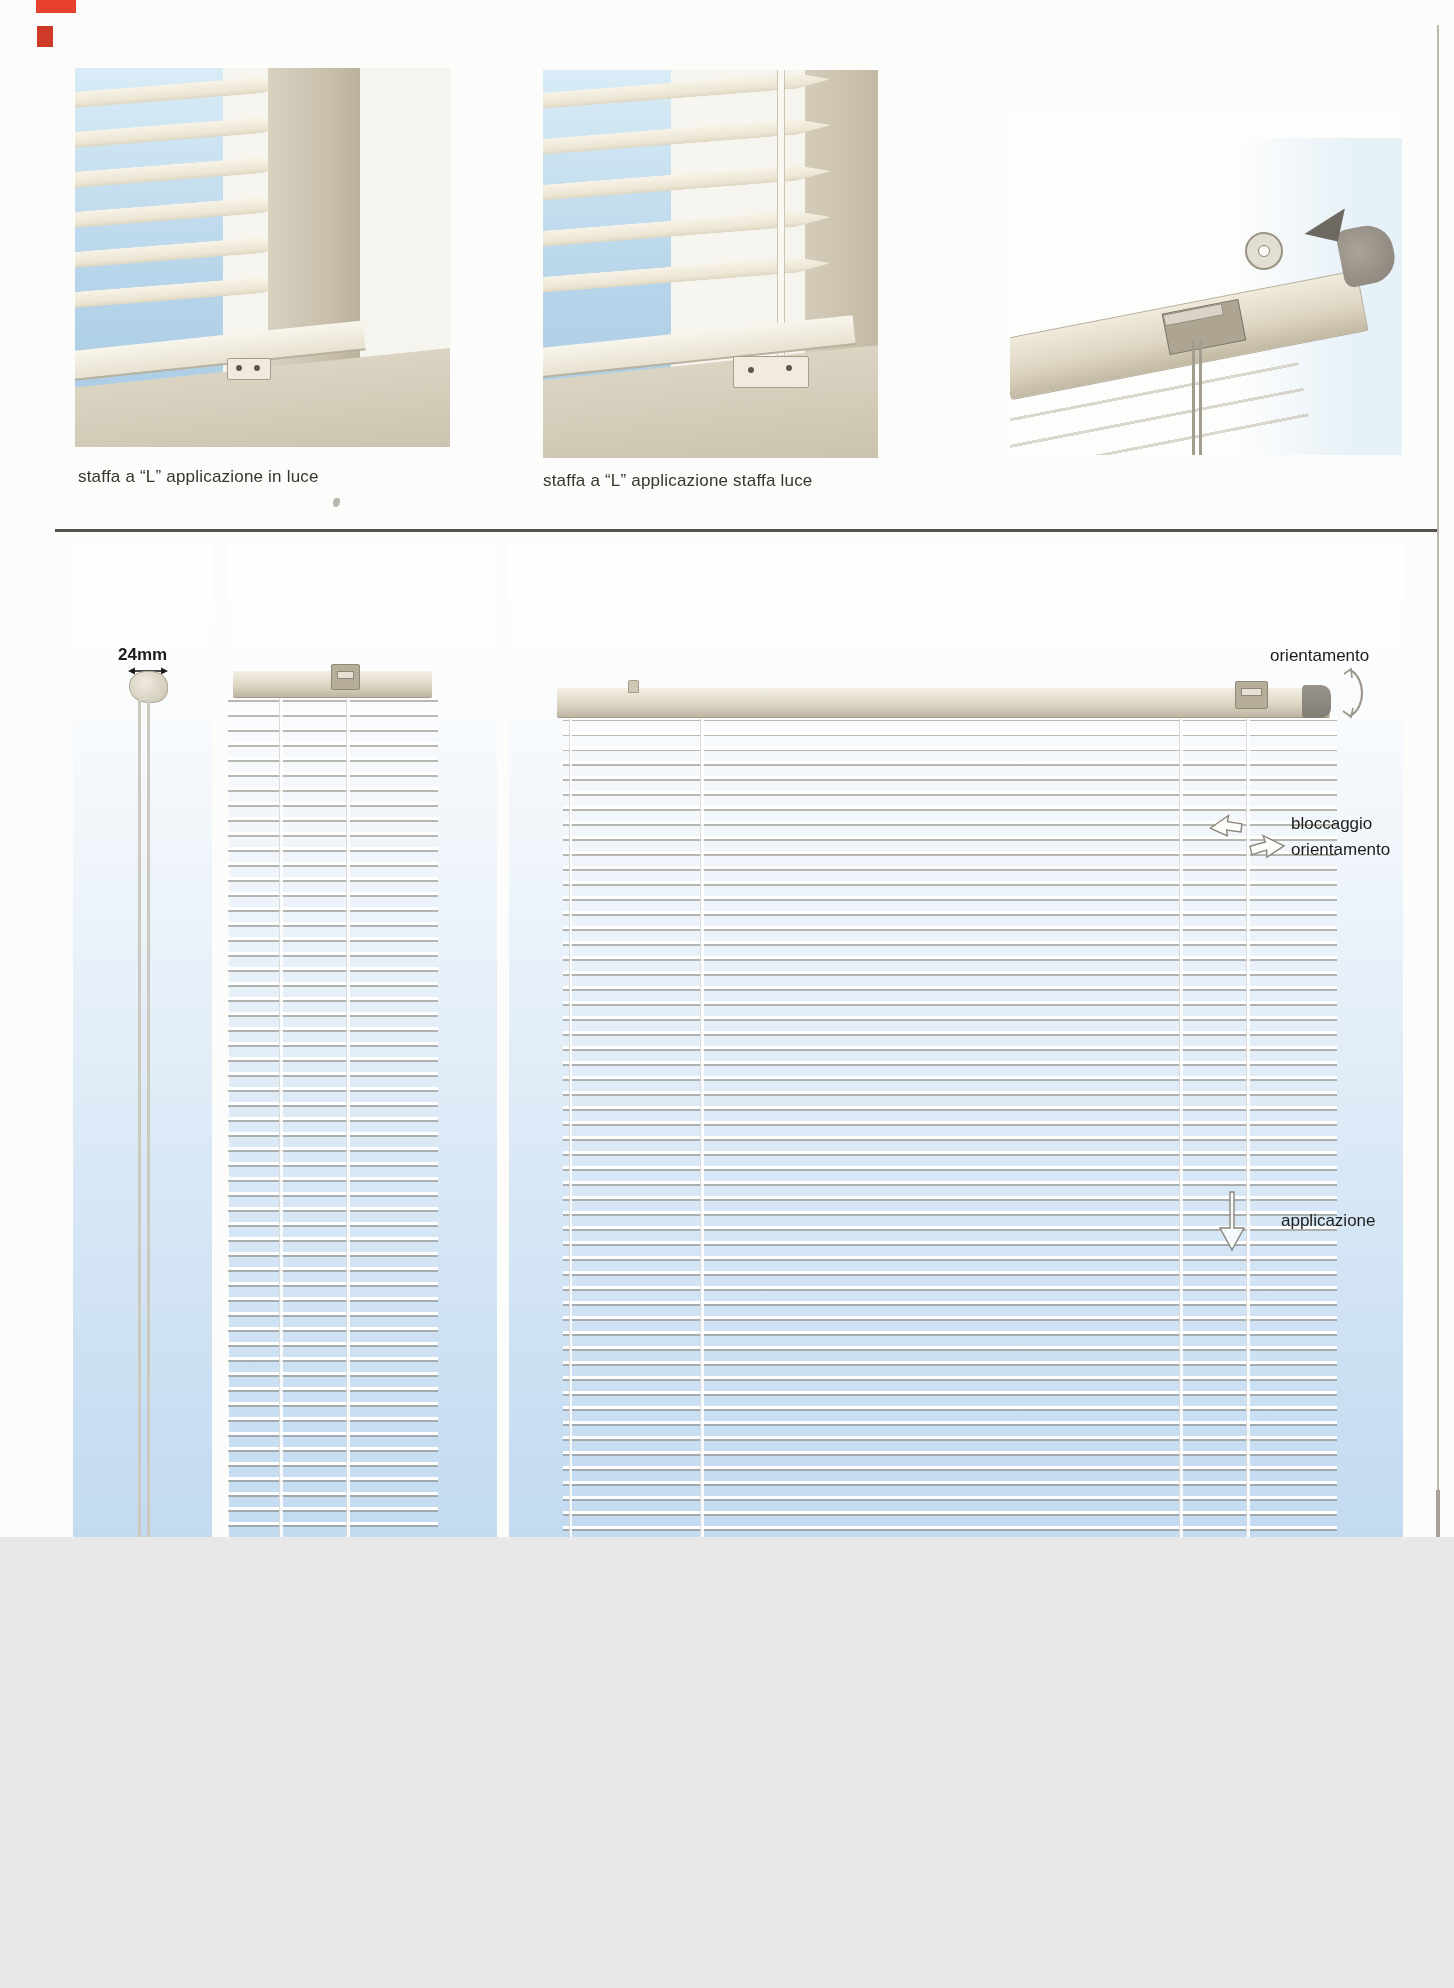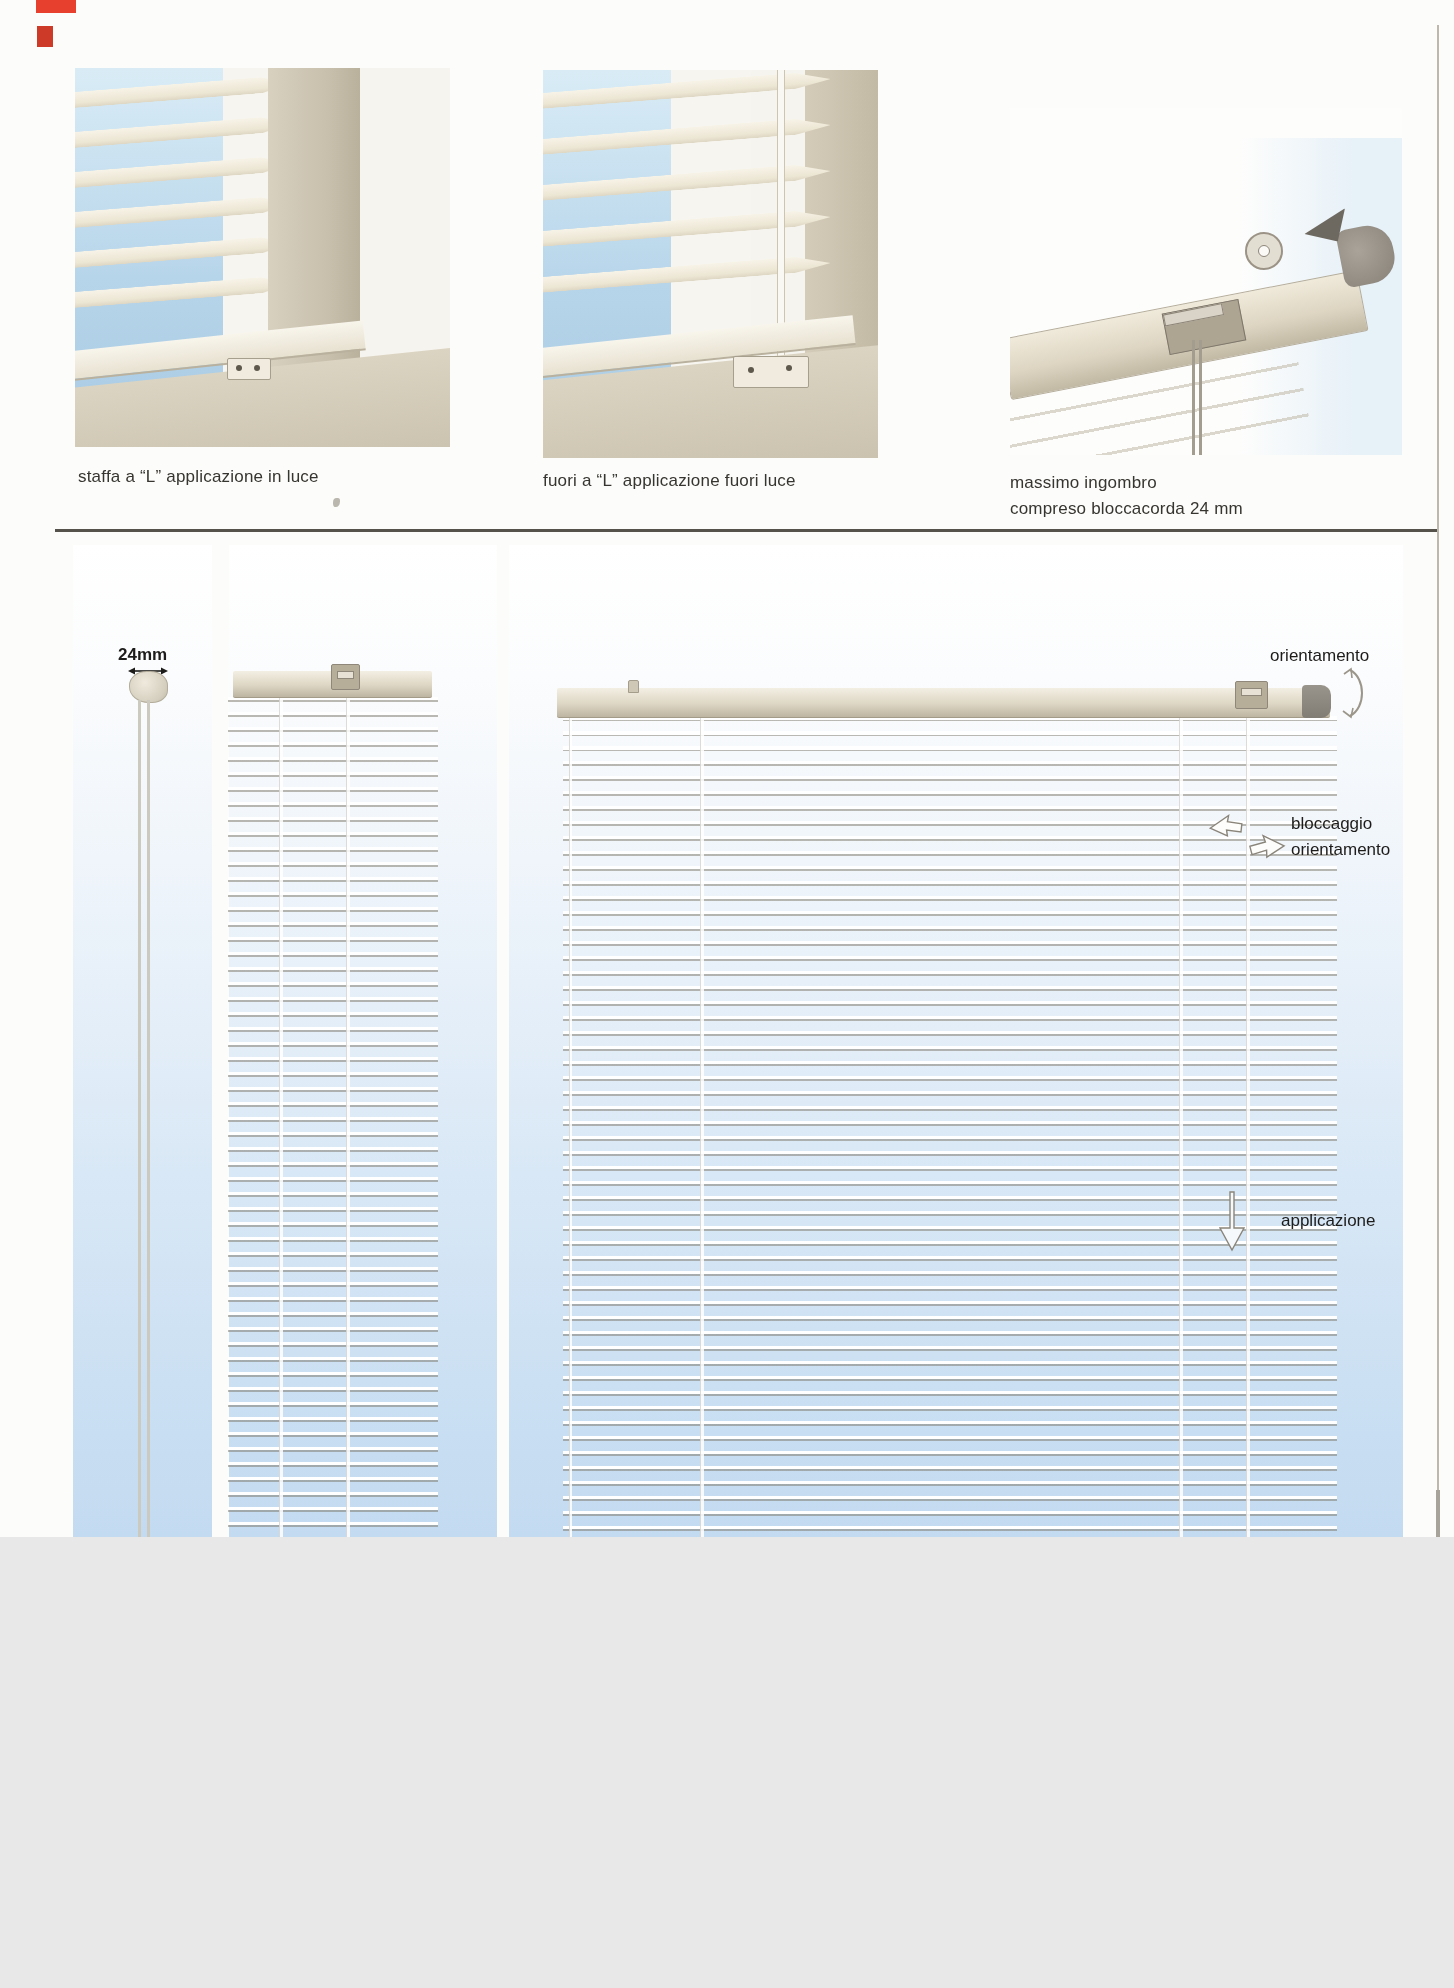--- a/index.html
+++ b/index.html
@@ -216,25 +216,21 @@
     <div class="abs p3hole"></div>
     <div class="abs p3wedge"></div>
     <div class="abs p3bracket">
       <div class="p3slot"></div>
     </div>
     <div class="abs p3cord" style="left:182px"></div>
     <div class="abs p3cord" style="left:189px"></div>
   </div>
 
   <div class="abs caption cap1">staffa a “L” applicazione in luce</div>
-  <div class="abs caption cap2">fuori a “L” applicazione fuori luce</div>
-  <div class="abs caption cap3">
-    <div>massimo ingombro</div>
-    <div>compreso bloccacorda 24 mm</div>
-  </div>
+  <div class="abs caption cap2">staffa a “L” applicazione staffa luce</div>
   <div class="abs scanspeck1"></div>
   <div class="abs scanspeck2"></div>
 
   <div class="abs divider"></div>
   <div class="abs rightline"></div>
   <div class="abs rightline2"></div>
   <div class="abs righttick"></div>
   <div class="abs bottomband"></div>
 
   <div class="abs panel panelL"></div>

